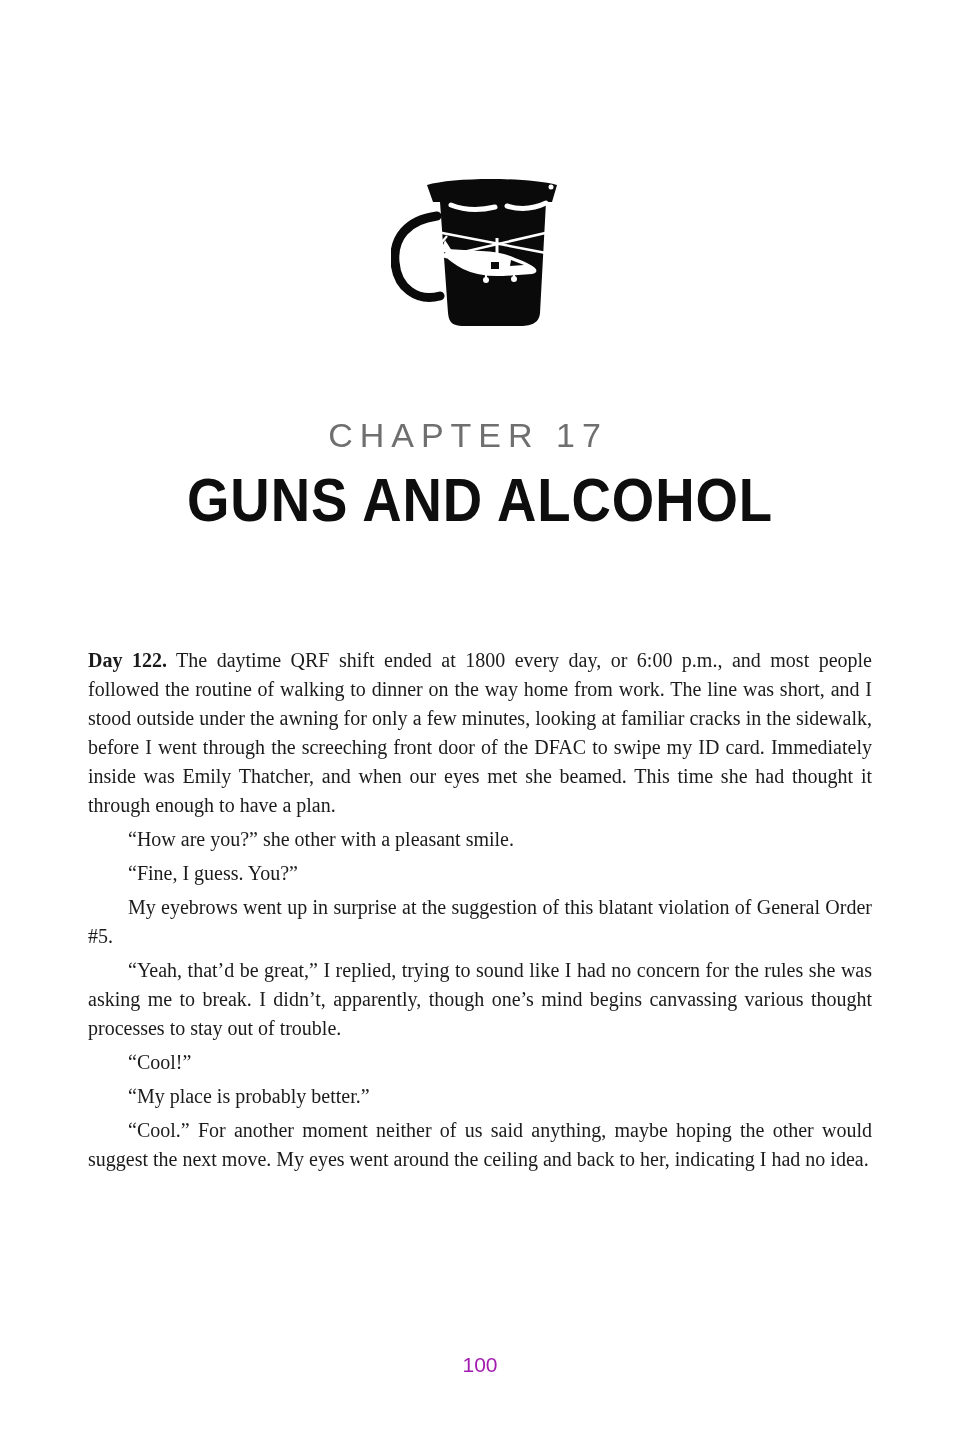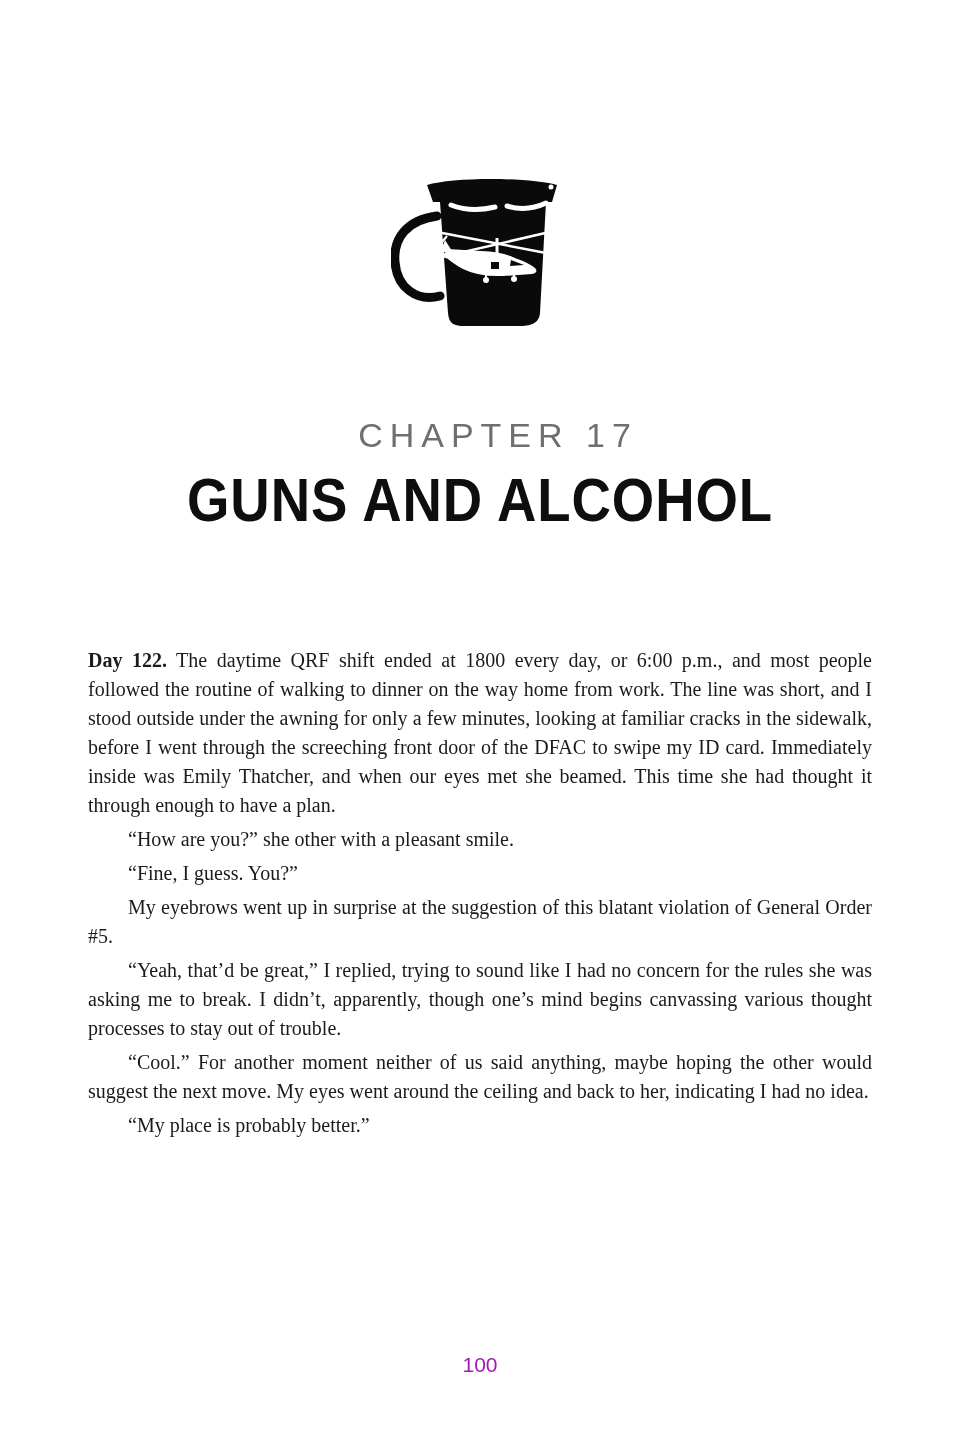--- a/index.html
+++ b/index.html
@@ -23,21 +23,20 @@
     top:416px;
     left:0;
     width:929px;
     text-align:center;
     text-indent:7px;
     font-family:"Liberation Sans", sans-serif;
     font-size:34px;
     font-weight:normal;
     letter-spacing:7px;
     color:#6f6f6f;
-    margin-left:30px;
   }
   .chapter-title {
     position:absolute;
     top:464px;
     left:0;
     width:960px;
     margin:0;
     text-align:center;
     font-family:"Liberation Sans", sans-serif;
     font-weight:bold;
@@ -113,19 +112,20 @@
   <div class="chapter-label">CHAPTER 17</div>
 
   <h1 class="chapter-title">GUNS AND ALCOHOL</h1>
 
   <div class="body-text">
     <p><strong>Day 122.</strong><span> The daytime QRF shift ended at 1800 every day, or 6:00 p.m., and most people followed the routine of walking to dinner on the way home from work. The line was short, and I stood outside under the awning for only a few minutes, looking at familiar cracks in the sidewalk, before I went through the screeching front door of the DFAC to swipe my ID card. Immediately inside was Emily Thatcher, and when our eyes met she beamed. This time she had thought it through enough to have a plan.</span></p>
     <p class="indent">“How are you?” she other with a pleasant smile.</p>
     <p class="indent">“Fine, I guess. You?”</p>
     <p class="indent">My eyebrows went up in surprise at the suggestion of this blatant violation of General Order #5.</p>
     <p class="indent">“Yeah, that’d be great,” I replied, trying to sound like I had no concern for the rules she was asking me to break. I didn’t, apparently, though one’s mind begins canvassing various thought processes to stay out of trouble.</p>
+    <p class="indent">“Cool!”</p>
+    <p class="indent">“My place is probably better.”</p>
     <p class="indent">“Cool.” For another moment neither of us said anything, maybe hoping the other would suggest the next move. My eyes went around the ceiling and back to her, indicating I had no idea.</p>
-    <p class="indent">“My place is probably better.”</p>
   </div>
 
   <div class="page-number">100</div>
 
 </div>
 
 </body></html>

